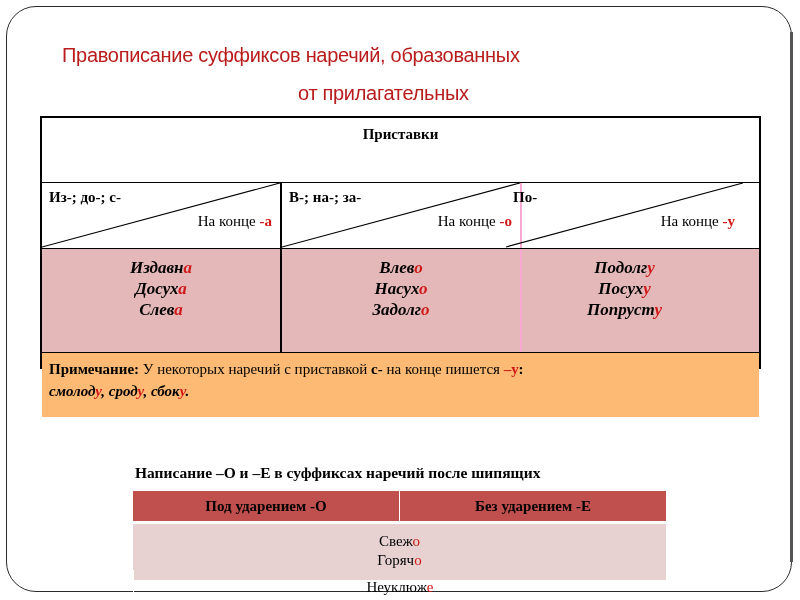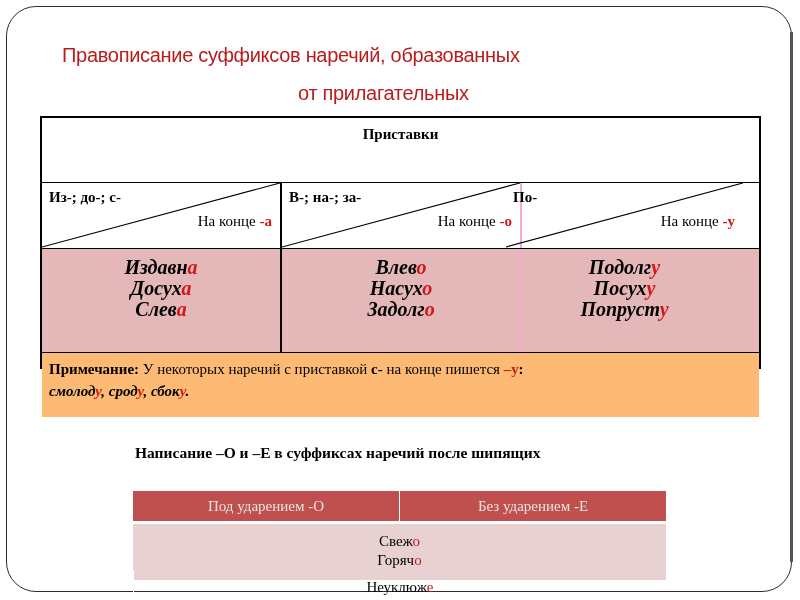--- a/index.html
+++ b/index.html
@@ -132,21 +132,21 @@
       height: 100%;
     }
     .words {
       position: absolute;
       top: 8px;
       left: 0;
       width: 100%;
       text-align: center;
       font-style: italic;
       font-weight: bold;
-      font-size: 20px;
+      font-size: 17px;
       line-height: 21px;
     }
     .note-line1 {
       position: absolute;
       left: 7px;
       top: 6px;
       font-size: 15px;
       line-height: 20px;
     }
     .note-line2 {
@@ -155,21 +155,21 @@
       top: 28px;
       font-size: 15px;
       font-style: italic;
       font-weight: bold;
       line-height: 20px;
     }
 
     .subtitle {
       position: absolute;
       left: 135px;
-      top: 444px;
+      top: 464px;
       width: 560px;
       font-family: "Liberation Serif", serif;
       font-weight: bold;
       font-size: 15.5px;
       color: #000;
     }
 
     
     .table2 {
       position: absolute;
@@ -178,22 +178,22 @@
       width: 533px;
       font-family: "Liberation Serif", serif;
     }
     .t2-head {
       display: flex;
       height: 30px;
       background: #c0504d;
     }
     .t2-head .th {
       flex: 1;
-      color: #e5e5e5;
-      font-weight: normal;
+      color: #000000;
+      font-weight: bold;
       font-size: 15px;
       text-align: center;
       line-height: 30px;
     }
     .t2-head .th + .th { border-left: 1.5px solid #fff; }
     .t2-gap { height: 3px; background: #fff; }
     .t2-body {
       display: flex;
       height: 56px;
       background: #e7d1d1;

